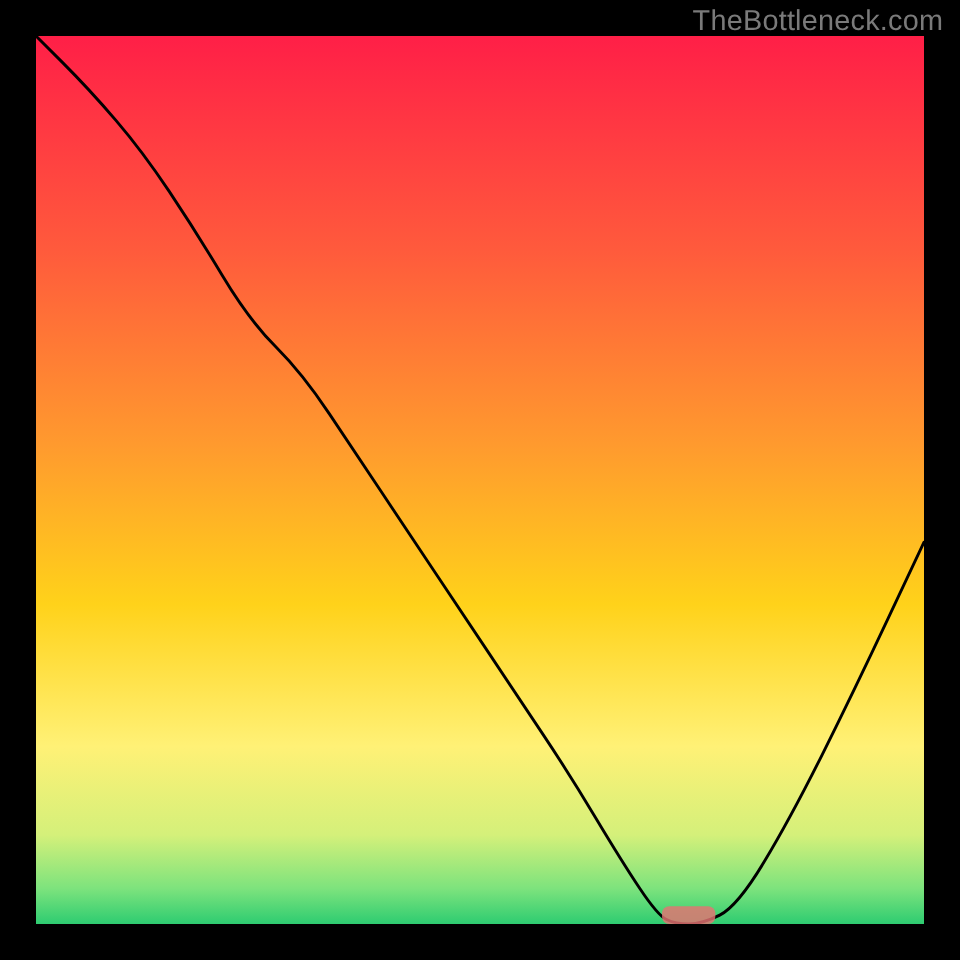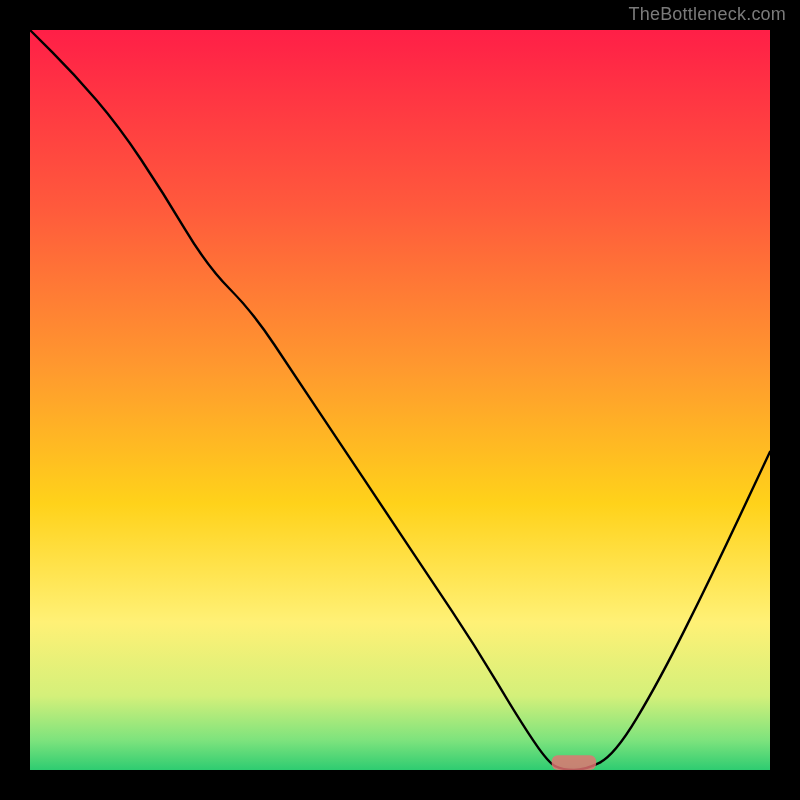--- a/index.html
+++ b/index.html
@@ -3,21 +3,21 @@
 <meta charset="utf-8">
 <style>
   * { margin: 0; padding: 0; box-sizing: border-box; }
   html, body { width: 800px; height: 800px; background: #000; overflow: hidden; }
   .container { position: relative; width: 800px; height: 800px; }
   .watermark {
     position: absolute;
     top: 4px;
     right: 14px;
     font-family: Arial, sans-serif;
-    font-size: 18px;
+    font-size: 24px;
     color: #7a7a7a;
     letter-spacing: 0.2px;
     z-index: 10;
   }
   svg.plot { position: absolute; top: 0; left: 0; }
 </style>
 </head>
 <body>
 <div class="container">
   <div class="watermark">TheBottleneck.com</div>

